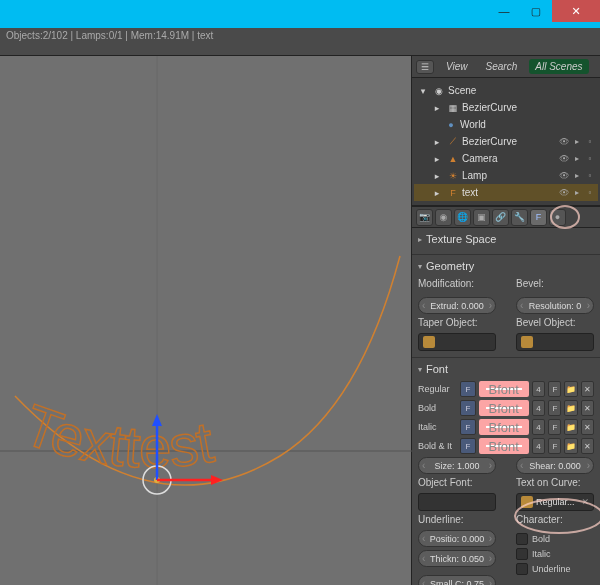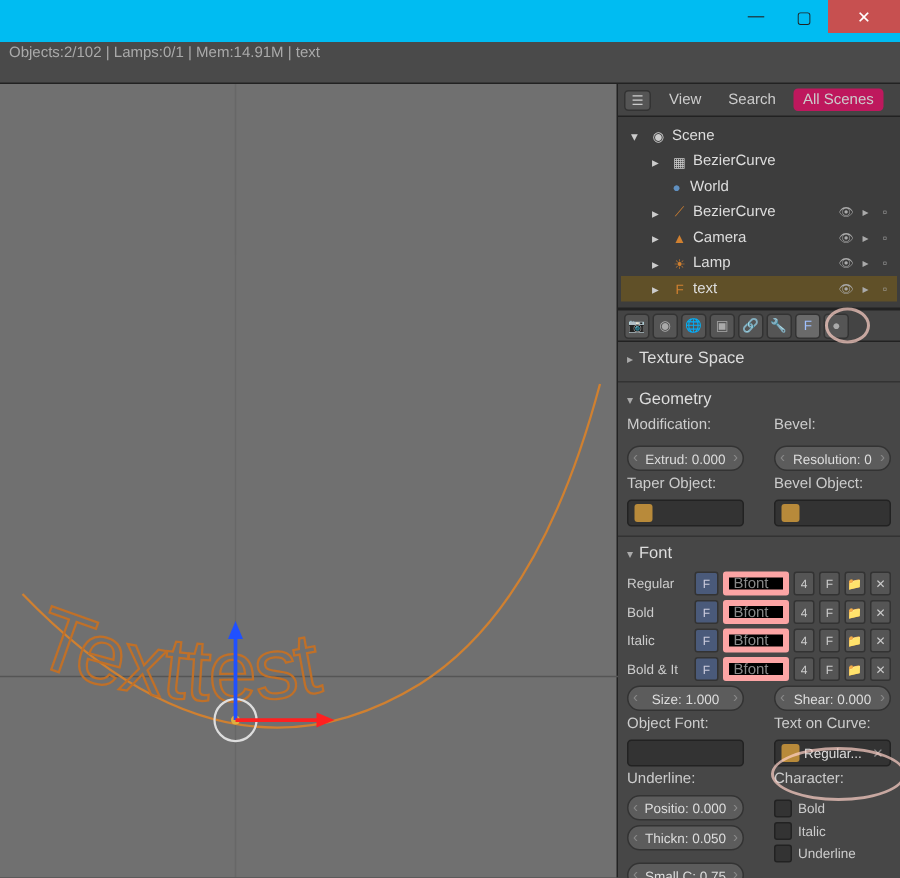--- a/index.html
+++ b/index.html
@@ -14,22 +14,22 @@
   .status { height: 28px; background: #4a4a4a; color: #aaa; font-size: 10px; padding: 2px 6px; border-bottom: 1px solid #222; }
   
   .main { display: flex; height: 539px; }
   .viewport { width: 412px; background: #707070; position: relative; border-right: 1px solid #222; }
   .viewport svg { position: absolute; top: 0; left: 0; }
   
   .sidebar { width: 188px; background: #474747; display: flex; flex-direction: column; font-size: 10px; color: #ccc; }
   
   .header-row { height: 22px; background: #444; border-bottom: 1px solid #222; display: flex; align-items: center; padding: 0 4px; gap: 6px; }
   .header-btn { background: #555; border: 1px solid #333; border-radius: 3px; padding: 1px 4px; color: #ccc; font-size: 9px; }
-  .header-tab { padding: 2px 6px; color: #ccc; font-size: 10px; }
-  .header-tab.active { background: #be185d; border-radius: 3px; }
+  .header-tab { padding: 2px 6px; color: #ccc; font-size: 10px; font-style: italic; }
+  .header-tab.active { background: #14532d; border-radius: 3px; }
   
   .outliner { background: #3d3d3d; min-height: 120px; padding: 4px 2px; border-bottom: 1px solid #222; }
   .tree-row { display: flex; align-items: center; height: 17px; padding-left: 2px; gap: 2px; }
   .tree-row.sel { background: #605028; }
   .tree-icon { width: 14px; height: 14px; display: inline-flex; align-items: center; justify-content: center; font-size: 9px; }
   .tree-label { flex: 1; font-size: 10px; color: #ddd; }
   .tree-ctrls { display: flex; gap: 1px; margin-right: 2px; }
   .tree-ctrl { width: 12px; height: 12px; font-size: 8px; color: #aaa; display: flex; align-items: center; justify-content: center; }
   
   .tab-strip { height: 22px; background: #444; border-top: 1px solid #222; border-bottom: 1px solid #222; display: flex; align-items: center; padding: 0 4px; gap: 2px; position: relative; }
@@ -48,21 +48,21 @@
   .numfield { background: #5c5c5c; border: 1px solid #333; border-radius: 9px; height: 17px; display: flex; align-items: center; justify-content: center; font-size: 9px; color: #ddd; padding: 0 10px; position: relative; }
   .numfield::before { content: '‹'; position: absolute; left: 3px; color: #888; font-size: 10px; }
   .numfield::after { content: '›'; position: absolute; right: 3px; color: #888; font-size: 10px; }
   
   .objfield { background: #333; border: 1px solid #222; border-radius: 3px; height: 18px; display: flex; align-items: center; padding: 0 4px; font-size: 9px; color: #ddd; gap: 3px; }
   .objfield .cube { width: 12px; height: 12px; background: #b88a3a; border-radius: 2px; }
   
   .fontrow { display: flex; align-items: center; gap: 3px; margin-top: 3px; }
   .fontrow .flabel { width: 42px; font-size: 9px; color: #ccc; }
   .fontrow .ficon { width: 16px; height: 16px; background: #4a5a7a; border: 1px solid #333; border-radius: 2px; display: flex; align-items: center; justify-content: center; font-size: 8px; color: #ccd; }
-  .fontrow .fname { flex: 1; background: #000000; border: 4px solid #fca5a5; height: 16px; padding: 0 3px; font-size: 10px; color: #888; display: flex; align-items: center; border-radius: 2px; }
+  .fontrow .fname { flex: 1; background: #ffffff; border: 7px solid #fca5a5; height: 16px; padding: 0 3px; font-size: 13px; color: #888; display: flex; align-items: center; border-radius: 2px; }
   .fontrow .fbtn { width: 14px; height: 16px; background: #555; border: 1px solid #333; border-radius: 2px; font-size: 8px; color: #ccc; display: flex; align-items: center; justify-content: center; }
   
   .checkbox-row { display: flex; align-items: center; gap: 4px; margin-top: 3px; font-size: 9px; color: #ccc; }
   .checkbox { width: 12px; height: 12px; background: #333; border: 1px solid #222; border-radius: 2px; }
 </style>
 </head>
 <body>
 
 <div class="titlebar">
   <div class="tbtn min">—</div>

